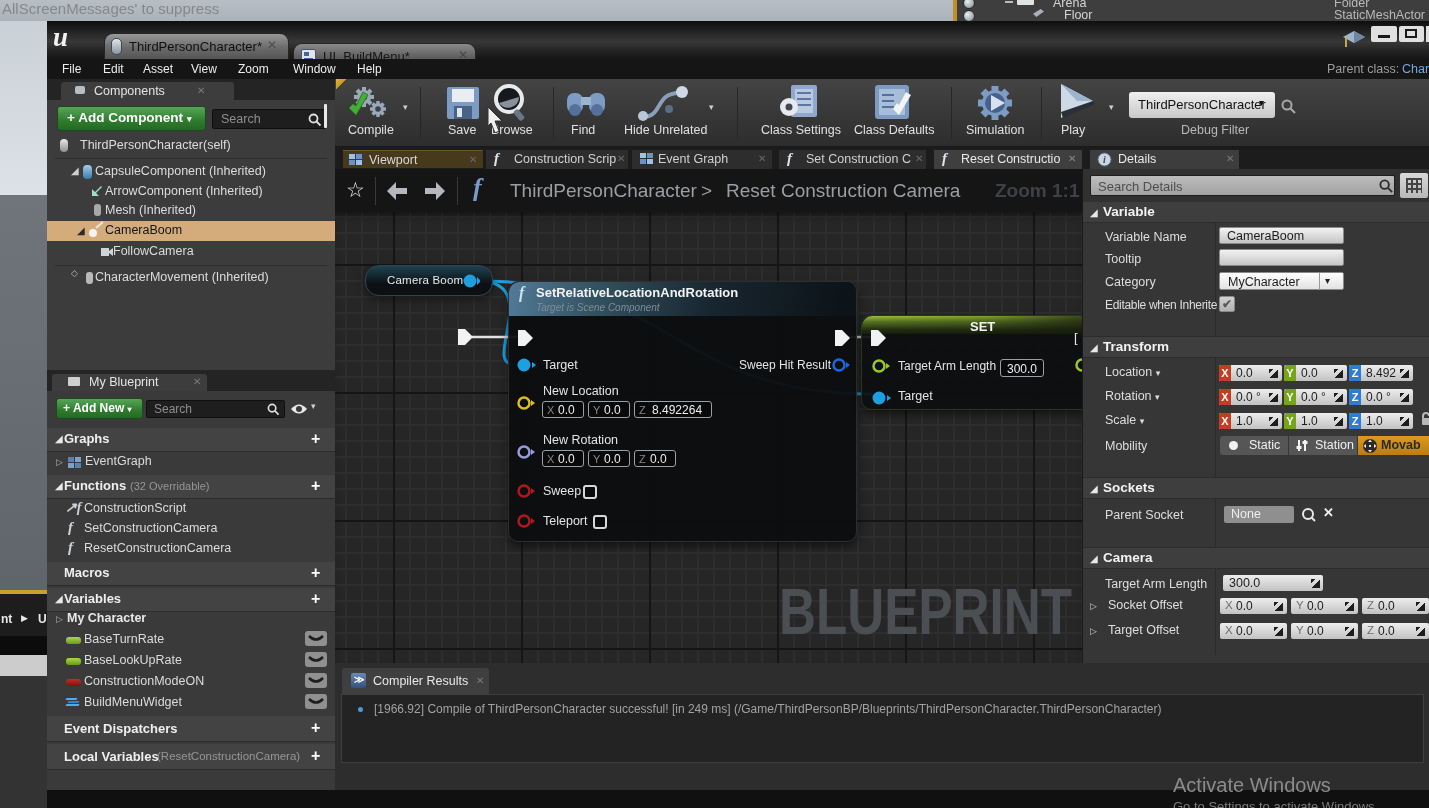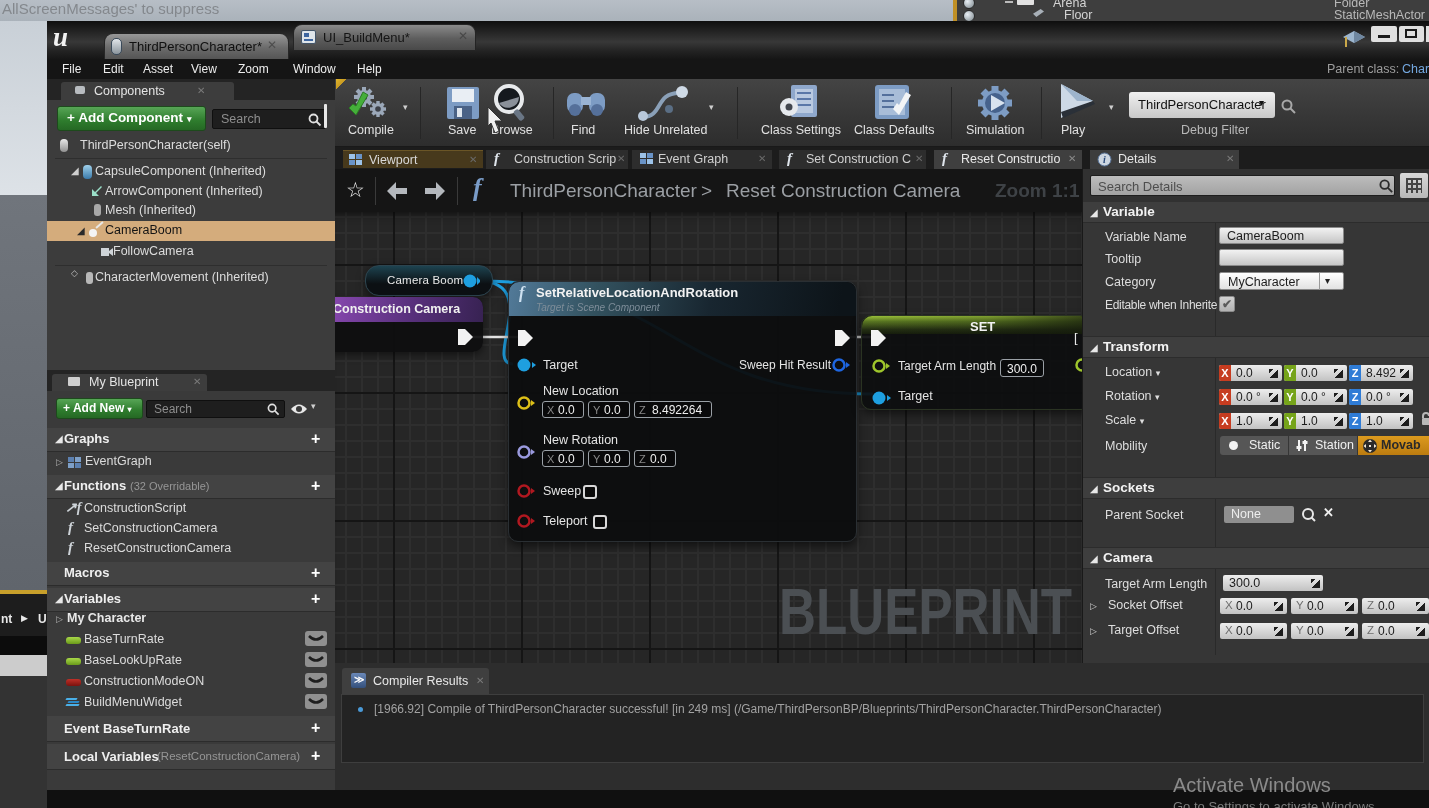--- a/index.html
+++ b/index.html
@@ -50,21 +50,21 @@
 
 <div class="abs" style="left:47px;top:21px;width:1382px;height:38px;background:linear-gradient(#0e0e0e,#383838 55%,#222222 80%,#161616);"></div>
 <div class="txt" style="left:53px;top:22px;font-family:'Liberation Serif',serif;font-style:italic;font-weight:bold;font-size:27px;color:#f2f2f2;">u</div>
 
 <div class="abs" style="left:104px;top:33px;width:185px;height:26px;background:linear-gradient(#989898,#6b6b6b 55%,#555555);border-radius:9px 9px 0 0;border:1px solid #262626;border-bottom:none;">
   <div class="abs" style="left:6px;top:4px;width:11px;height:17px;background:linear-gradient(#e2e6ea,#8a949c);border-radius:5px;border:1px solid #3a4a5a;"></div>
   <div class="txt" style="left:24px;top:5px;font-size:13px;color:#101010;">ThirdPersonCharacter*</div>
   <div class="txt" style="left:162px;top:4px;font-size:12px;color:#4d4d4d;">✕</div>
 </div>
 
-<div class="abs" style="left:293px;top:24px;width:183px;height:26px;background:linear-gradient(#8a8a8a,#5d5d5d 55%,#494949);border-radius:9px 9px 0 0;border:1px solid #242424;border-bottom:none;text-align:center;">
+<div class="abs" style="left:293px;top:43px;width:183px;height:26px;background:linear-gradient(#8a8a8a,#5d5d5d 55%,#494949);border-radius:9px 9px 0 0;border:1px solid #242424;border-bottom:none;text-align:center;">
   <div class="abs" style="left:7px;top:5px;width:15px;height:14px;background:#dfe5ea;border-radius:2px;border:1px solid #44566a;">
     <div class="abs" style="left:2px;top:2px;width:5px;height:4px;background:#3e66a0;"></div>
     <div class="abs" style="left:2px;top:8px;width:9px;height:2px;background:#3e66a0;"></div>
   </div>
   <div class="txt" style="left:29px;top:5px;font-size:13px;color:#151515;">UI_BuildMenu*</div>
   <div class="txt" style="left:164px;top:4px;font-size:12px;color:#484848;">✕</div>
 </div>
 
 <svg class="abs" style="left:1342px;top:29px;" width="24" height="22" viewBox="0 0 24 22">
   <polygon points="12,2 23,8 12,14 1,8" fill="#9db6ce"></polygon>
@@ -233,21 +233,21 @@
   <svg class="abs" style="left:258px;top:303px;" width="22" height="15">
       <rect width="22" height="15" rx="3" fill="#909090"></rect>
       <path d="M4,5 Q11,12 18,5" stroke="#1e1e1e" stroke-width="2.5" fill="none"></path>
     </svg>
   <svg class="abs" style="left:258px;top:324px;" width="22" height="15">
       <rect width="22" height="15" rx="3" fill="#909090"></rect>
       <path d="M4,5 Q11,12 18,5" stroke="#1e1e1e" stroke-width="2.5" fill="none"></path>
     </svg>
 
   <div class="abs" style="left:0;top:346px;width:288px;height:26px;background:#434343;border-bottom:1px solid #2c2c2c;">
-    <span class="txt" style="left:17px;top:5px;font-size:13px;font-weight:bold;color:#efefef;">Event BaseTurnRate</span>
+    <span class="txt" style="left:17px;top:5px;font-size:13px;font-weight:bold;color:#efefef;">Event Dispatchers</span>
     <div class="abs" style="left:262px;top:5px;width:16px;height:16px;border-radius:2px;">
         <span class="txt" style="left:2px;top:-2px;font-size:16px;color:#fff;font-weight:bold;">+</span>
       </div>
   </div>
   <div class="abs" style="left:0;top:374px;width:288px;height:26px;background:#434343;border-bottom:1px solid #2c2c2c;">
     <span class="txt" style="left:17px;top:5px;font-size:13px;font-weight:bold;color:#efefef;">Local Variables</span>
     <span class="txt" style="left:110px;top:6px;font-size:11.5px;color:#969696;">(ResetConstructionCamera)</span>
     <div class="abs" style="left:262px;top:5px;width:16px;height:16px;border-radius:2px;">
         <span class="txt" style="left:2px;top:-2px;font-size:16px;color:#fff;font-weight:bold;">+</span>
       </div>
@@ -455,25 +455,20 @@
   </svg>
 
   <div class="abs" style="left:30px;top:53px;width:128px;height:31px;border-radius:14px;background:linear-gradient(#1d4350,#0c1013 62%);border:1px solid #2c444f;box-shadow:0 3px 8px rgba(0,0,0,.5);">
     <span class="txt" style="left:21px;top:8px;font-size:11.5px;color:#e8e8e8;letter-spacing:0.2px;">Camera Boom</span>
   </div>
   <svg class="abs" style="left:127px;top:61px;" width="18" height="16">
       <circle cx="8" cy="8" r="6.5" fill="#1e9fe0"></circle>
       <path d="M15,4 l4,4 -4,4 z" fill="#1e9fe0"></path>
     </svg>
 
-  <div class="abs" style="left:-10px;top:85px;width:158px;height:55px;background:rgba(14,14,15,0.94);border-radius:0 10px 10px 0;box-shadow:0 3px 8px rgba(0,0,0,.5);">
-    <div class="abs" style="left:0;top:0;width:158px;height:25px;background:linear-gradient(100deg,#8a49b2,#58307c 55%,#372252);border-radius:0 10px 0 0;">
-      <span class="txt" style="left:8px;top:5px;font-size:12.5px;font-weight:bold;color:#f0f0f0;">Construction Camera</span>
-    </div>
-  </div>
   <svg class="abs" style="left:122px;top:115px;" width="18" height="20">
       <path d="M1,2 h7 l8,8 -8,8 h-7 z" fill="#f2f2f2"></path>
     </svg>
 
   <div class="abs" style="left:173px;top:69px;width:349px;height:261px;background:rgba(12,13,14,0.95);border-radius:10px;border:1px solid #2a2f33;box-shadow:0 4px 10px rgba(0,0,0,.55);">
     <div class="abs" style="left:0;top:0;width:347px;height:34px;background:linear-gradient(100deg,#527a99 0%,#33525f 25%,#182630 58%,#0d1419 95%);border-radius:10px 10px 0 0;">
       <span class="txt" style="left:10px;top:2px;font-family:'Liberation Serif',serif;font-style:italic;font-weight:bold;font-size:16px;color:#cfe2f2;">f</span>
       <span class="txt" style="left:27px;top:3px;font-size:13px;font-weight:bold;color:#f2f2f2;">SetRelativeLocationAndRotation</span>
       <span class="txt" style="left:27px;top:20px;font-size:10px;font-style:italic;color:#7e8d99;">Target is Scene Component</span>
     </div>

